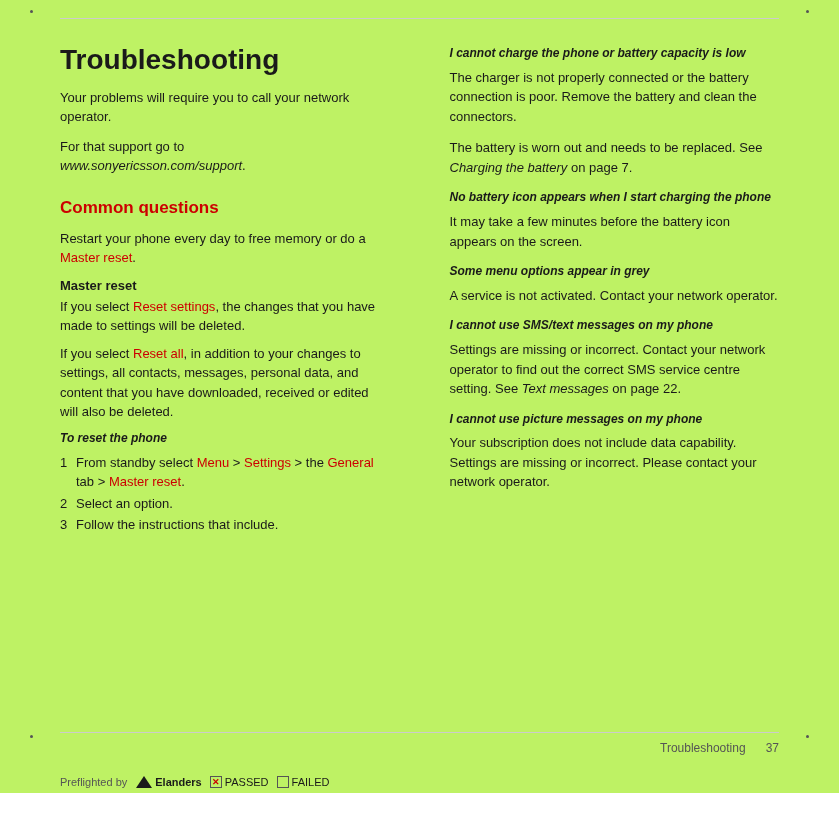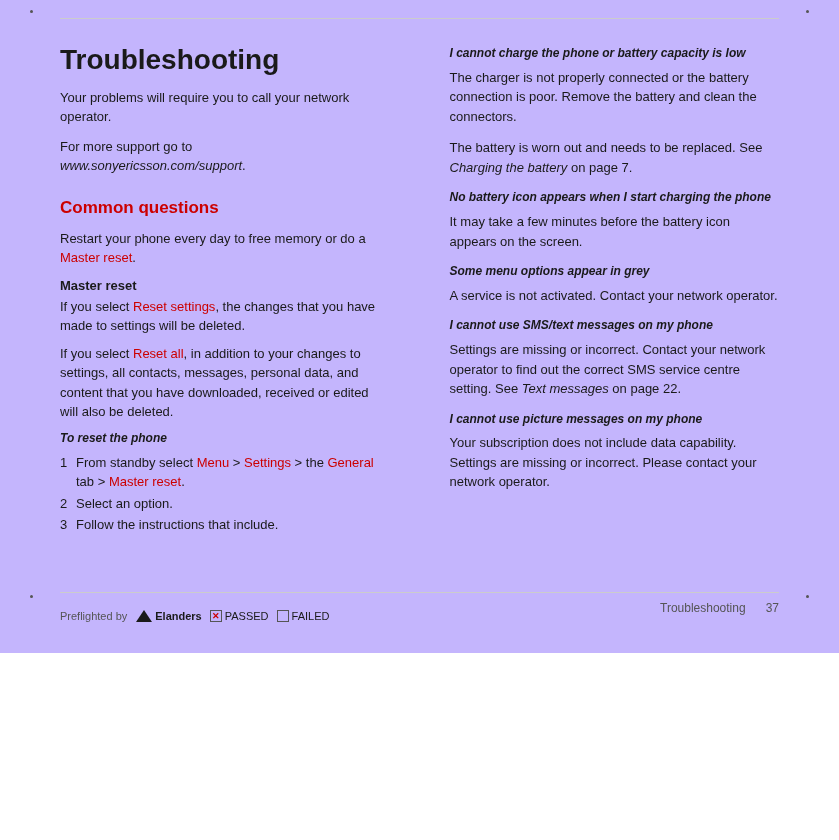--- a/index.html
+++ b/index.html
@@ -10,22 +10,22 @@
       background: #ffffff;
       font-family: Arial, Helvetica, sans-serif;
       font-size: 13px;
       color: #1a1a1a;
       position: relative;
       overflow: hidden;
     }
 
     .page-container {
       width: 839px;
-      height: 653px;
-      background: #c4b5fd;
+      height: 793px;
+      background: #bef264;
       position: relative;
     }
 
     
     .top-border {
       position: absolute;
       top: 18px;
       left: 60px;
       right: 60px;
       height: 1px;
@@ -140,21 +140,21 @@
 
     .numbered-list li .list-num {
       position: absolute;
       left: 0;
       font-size: 13px;
     }
 
     
     .footer {
       position: absolute;
-      bottom: 30px;
+      bottom: 4px;
       left: 60px;
       right: 60px;
       display: flex;
       align-items: center;
       gap: 8px;
     }
 
     .footer-preflight {
       font-size: 11px;
       color: #555555;
@@ -283,21 +283,21 @@
 
   <div class="content-area">
 
     <div class="left-column">
 
       <h1 class="page-title">Troubleshooting</h1>
 
       <p class="intro-text">Your problems will require you to call your network operator.</p>
 
       <p class="intro-text">
-        <span>For more support go to</span>
+        <span>For that support go to</span>
         <br>
         <span style="font-style:italic;">www.sonyericsson.com/support</span><span>.</span>
       </p>
 
       <div class="section-heading">Common questions</div>
 
 
       <p class="body-text">
         <span>Restart your phone every day to free memory or do a</span>
         <span class="link-text">Master reset</span><span>.</span>

